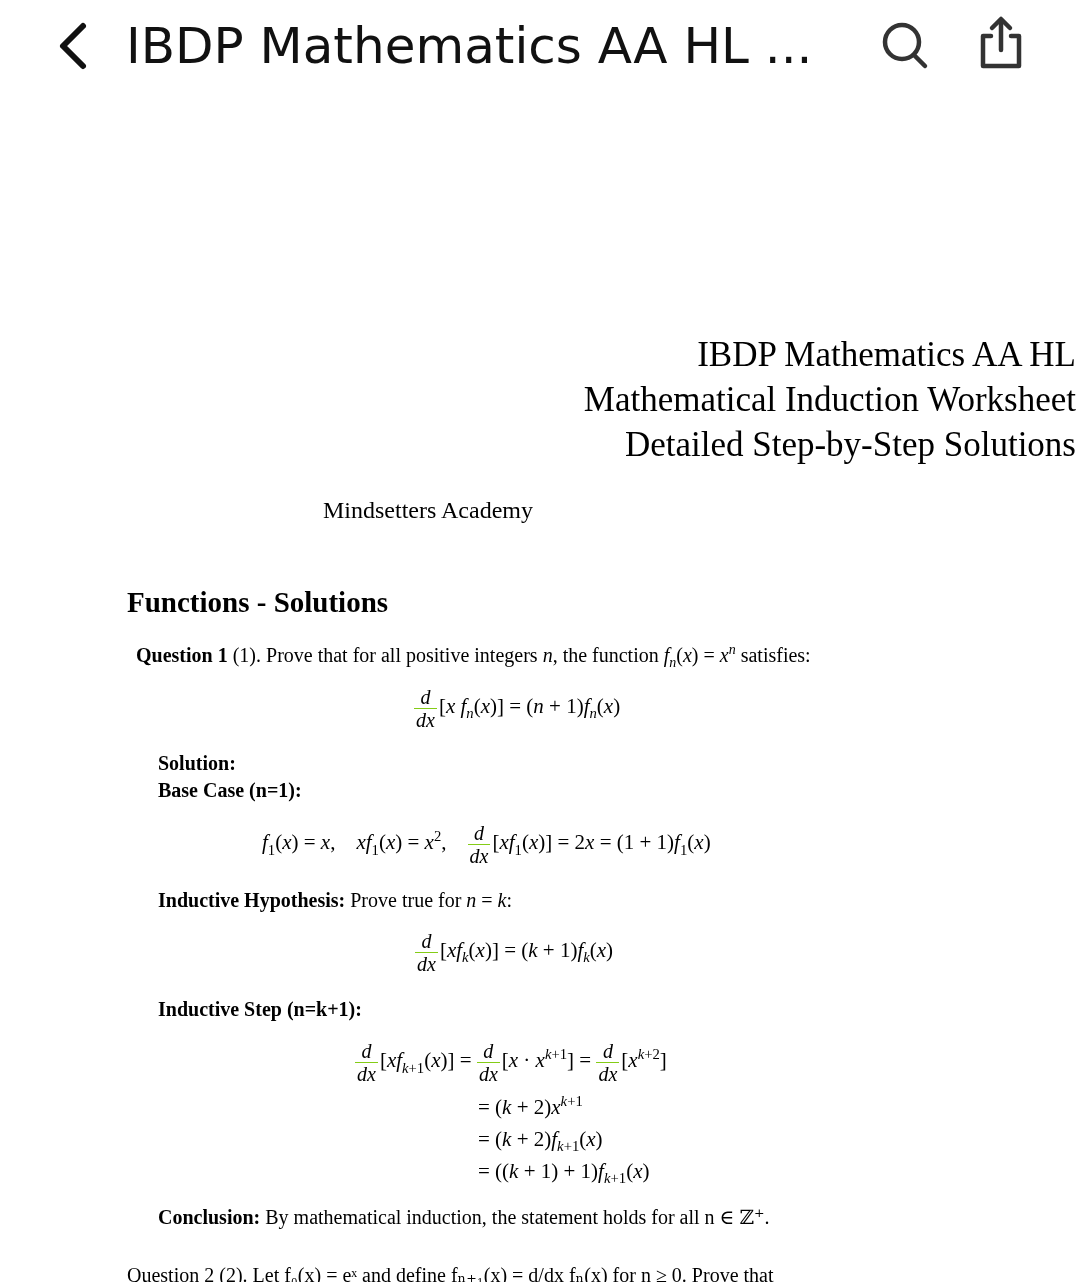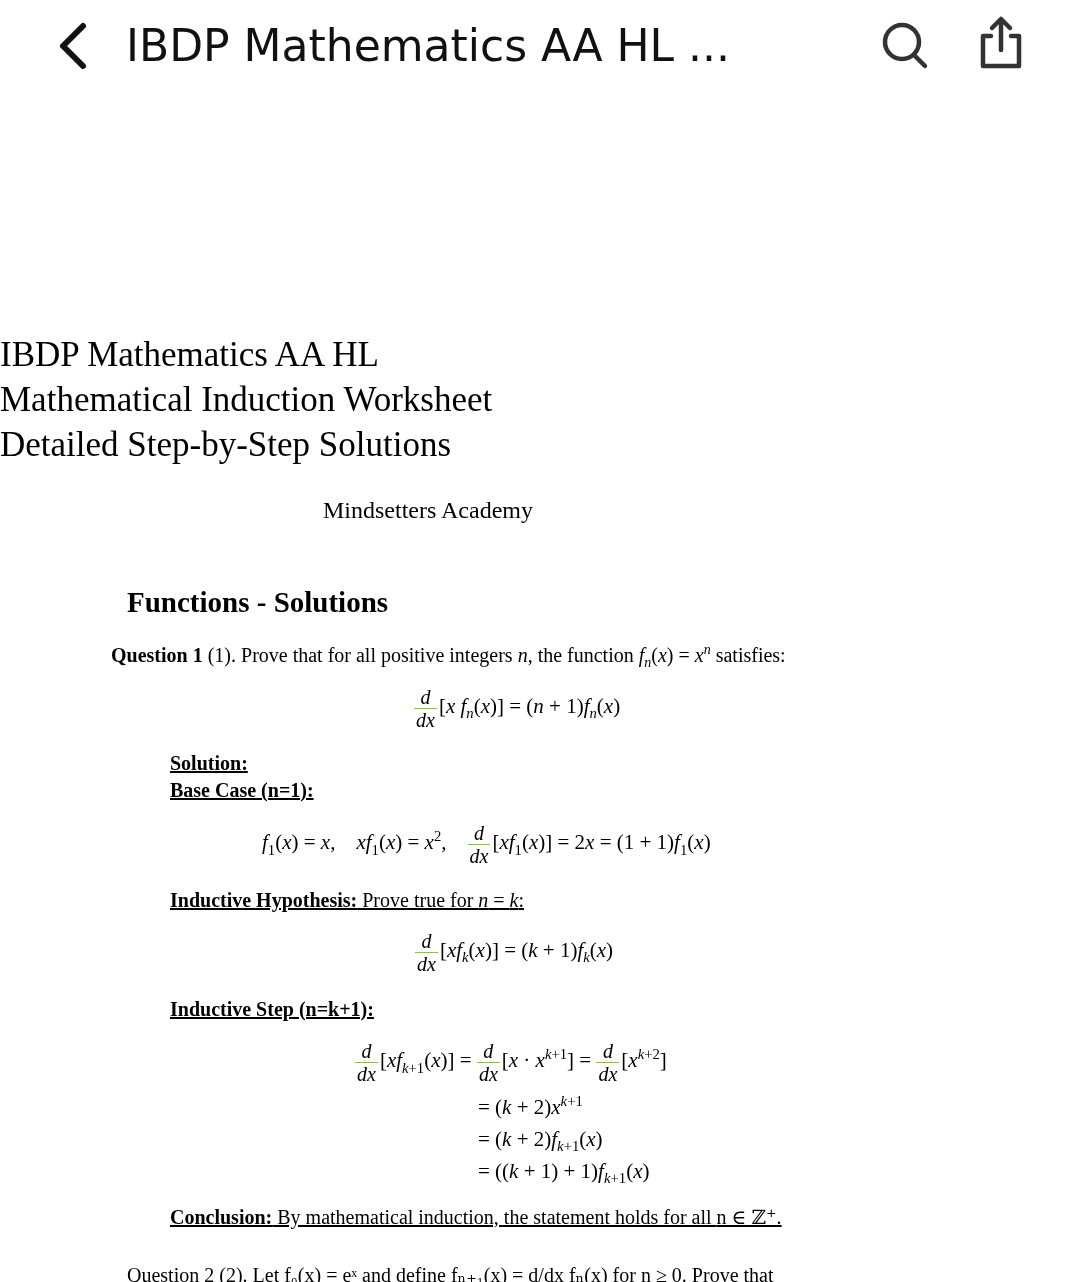--- a/index.html
+++ b/index.html
@@ -9,53 +9,53 @@
     .topbar {
       position: absolute; left: 0; top: 0; width: 1076px; height: 92px;
       background: #ffffff;
     }
     .back-btn {
       position: absolute; left: 50px; top: 20px; width: 44px; height: 52px;
       display: flex; align-items: center; justify-content: center; cursor: pointer;
     }
     .app-title {
       position: absolute; left: 126px; top: 14px; width: 730px; height: 64px;
-      font-family: "DejaVu Sans", sans-serif; font-size: 44px; line-height: 64px;
+      font-family: "DejaVu Sans", sans-serif; font-size: 50px; line-height: 64px;
       white-space: nowrap; overflow: hidden; color: #111;
     }
     .search-btn {
       position: absolute; left: 876px; top: 16px; width: 58px; height: 58px;
       display: flex; align-items: center; justify-content: center; cursor: pointer;
     }
     .share-btn {
       position: absolute; left: 972px; top: 12px; width: 58px; height: 62px;
       display: flex; align-items: center; justify-content: center; cursor: pointer;
     }
 
     .doc { position: absolute; left: 0; top: 92px; width: 1076px; height: 1190px; overflow: hidden;
       font-family: "Liberation Serif", "DejaVu Serif", serif; color: #000; }
 
-    .title-block { position: absolute; left: 0; top: 240px; width: 1076px; text-align: left;
+    .title-block { position: absolute; left: 0; top: 240px; width: 1076px; text-align: right;
       font-size: 35px; line-height: 45px; }
     .author { position: absolute; left: 0; top: 403px; width: 856px; text-align: center;
       font-size: 24px; line-height: 30px; }
 
     .section-title { position: absolute; left: 127px; top: 492px; font-size: 29px; font-weight: bold; line-height: 36px; }
 
-    .q1 { position: absolute; left: 111px; top: 550px; font-size: 20px; line-height: 26px; white-space: nowrap; }
+    .q1 { position: absolute; left: 136px; top: 550px; font-size: 20px; line-height: 26px; white-space: nowrap; }
     .b { font-weight: bold; }
     i.m { font-style: italic; }
     sub, sup { font-size: 70%; line-height: 0; }
 
     .disp { position: absolute; font-size: 21px; line-height: 26px; white-space: nowrap; font-style: normal; }
     .frac { display: inline-flex; flex-direction: column; align-items: center; vertical-align: middle; margin-right: 2px; }
     .frac .num { font-style: italic; font-size: 20px; line-height: 22px; padding: 0 2px; }
     .frac .den { font-style: italic; font-size: 20px; line-height: 22px; border-top: 1px solid #84cc16; padding: 0 2px; }
 
-    .label { position: absolute; left: 170px; font-size: 20px; line-height: 26px; white-space: nowrap; text-decoration: underline; }
+    .label { position: absolute; left: 158px; font-size: 20px; line-height: 26px; white-space: nowrap; }
 
     .align-row { position: absolute; font-size: 21px; line-height: 28px; white-space: nowrap; }
 
     .cut-line { position: absolute; left: 127px; top: 1170px; font-size: 20px; line-height: 26px; white-space: nowrap; }
   </style>
 </head>
 <body>
 
 <div class="topbar">
   <div class="back-btn">

